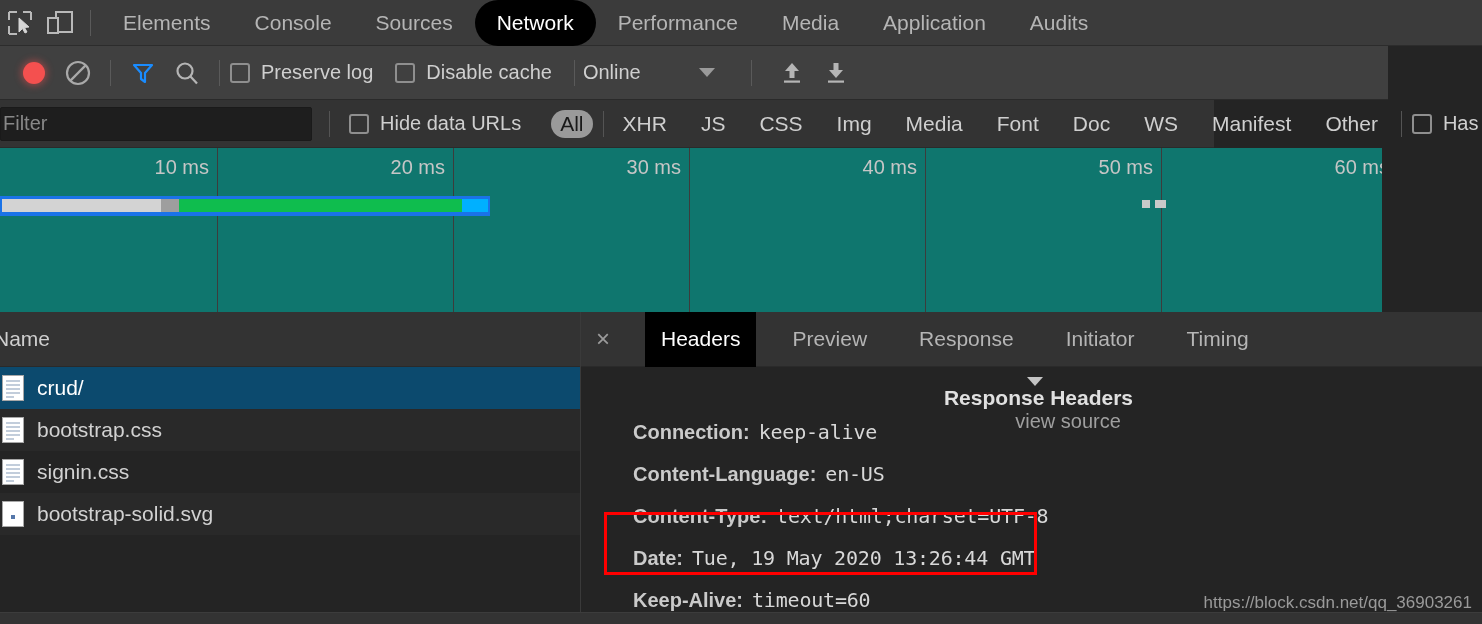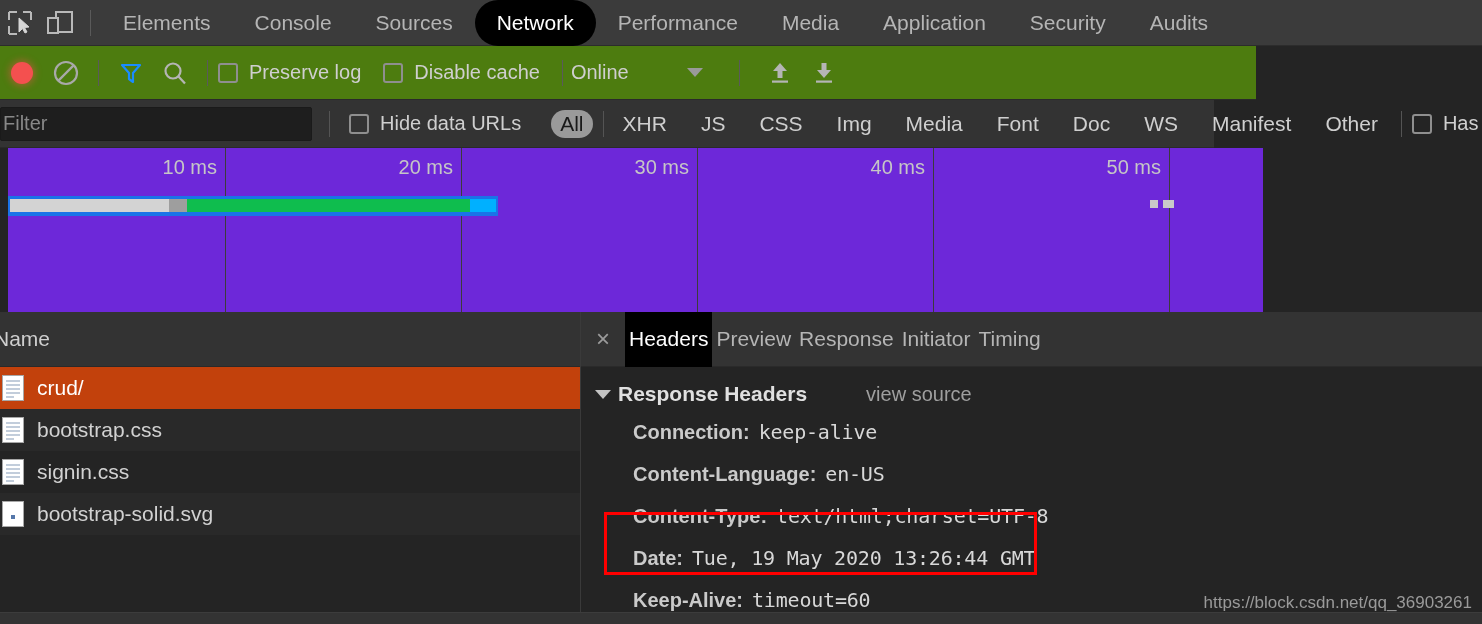--- a/index.html
+++ b/index.html
@@ -58,27 +58,27 @@
   .panel-tab.active {
     background: #000000;
     color: #ffffff;
     border-radius: 23px;
   }
 
   
   .controls {
     position: absolute;
     left: 0; top: 46px;
-    width: 1256px; height: 54px;
-    background: #4d7c0f;
+    width: 1388px; height: 54px;
+    background: #404040;
     border-bottom: 1px solid #2a2a2a;
     display: flex;
     align-items: center;
     box-sizing: border-box;
-    padding-left: 0;
+    padding-left: 12px;
   }
   .ctl {
     width: 44px; height: 44px;
     display: flex; align-items: center; justify-content: center;
     flex: 0 0 auto;
   }
   .rec-dot {
     width: 22px; height: 22px;
     border-radius: 50%;
     background: #f4504f;
@@ -153,23 +153,23 @@
     flex: 0 0 auto;
   }
   .type-chip.selected {
     background: #9a9a9a;
     color: #1a1a1a;
   }
 
   
   .overview {
     position: absolute;
-    left: 8px; top: 148px;
-    width: 1255px; height: 164px;
-    background: #6d28d9;
+    left: 0; top: 148px;
+    width: 1382px; height: 164px;
+    background: #0f766e;
     border-bottom: 1px solid #3a3a3a;
     overflow: hidden;
   }
   .ruler-line {
     position: absolute;
     top: 0;
     width: 1px;
     height: 164px;
     background: #3c3c3c;
   }
@@ -222,21 +222,21 @@
   }
   .row {
     height: 42px;
     display: flex;
     align-items: center;
     box-sizing: border-box;
     padding-left: 2px;
   }
   .row.odd { background: #292929; }
   .row.even { background: #242424; }
-  .row.selected { background: #c2410c; }
+  .row.selected { background: #0c4a6e; }
   .row-label {
     font-size: 21px;
     color: #d2d2d2;
     margin-left: 13px;
     white-space: nowrap;
   }
   .row.selected .row-label { color: #ffffff; }
   .file-icon {
     width: 22px; height: 26px;
     background: #ffffff;
@@ -276,40 +276,42 @@
   }
   .close-x {
     width: 44px; height: 55px;
     display: flex; align-items: center; justify-content: center;
     font-size: 24px;
     color: #9b9b9b;
     flex: 0 0 auto;
   }
   .dtab {
     height: 55px;
-    padding: 0 4px;
+    padding: 0 16px;
     display: flex; align-items: center;
     font-size: 21px;
     color: #b5b5b5;
     white-space: nowrap;
     flex: 0 0 auto;
+    margin-left: 20px;
   }
   .dtab.active {
     background: #000000;
     color: #ffffff;
   }
   .headers-body {
     padding-top: 10px;
     position: relative;
   }
   .section-row {
     display: flex;
     align-items: center;
     height: 34px;
     padding-left: 14px;
+    flex-direction: column;
   }
   .disclosure {
     width: 0; height: 0;
     border-left: 8px solid transparent;
     border-right: 8px solid transparent;
     border-top: 9px solid #c4c4c4;
     margin-right: 7px;
     flex: 0 0 auto;
   }
   .section-title {
@@ -399,23 +401,20 @@
         <span>Network</span>
       </div>
     <div class="panel-tab">
         <span>Performance</span>
       </div>
     <div class="panel-tab">
         <span>Media</span>
       </div>
     <div class="panel-tab">
         <span>Application</span>
-      </div>
-    <div class="panel-tab">
-        <span>Security</span>
       </div>
     <div class="panel-tab">
         <span>Audits</span>
       </div>
   </div>
 
   <div class="controls">
     <div class="ctl">
       <div class="rec-dot"></div>
     </div>

